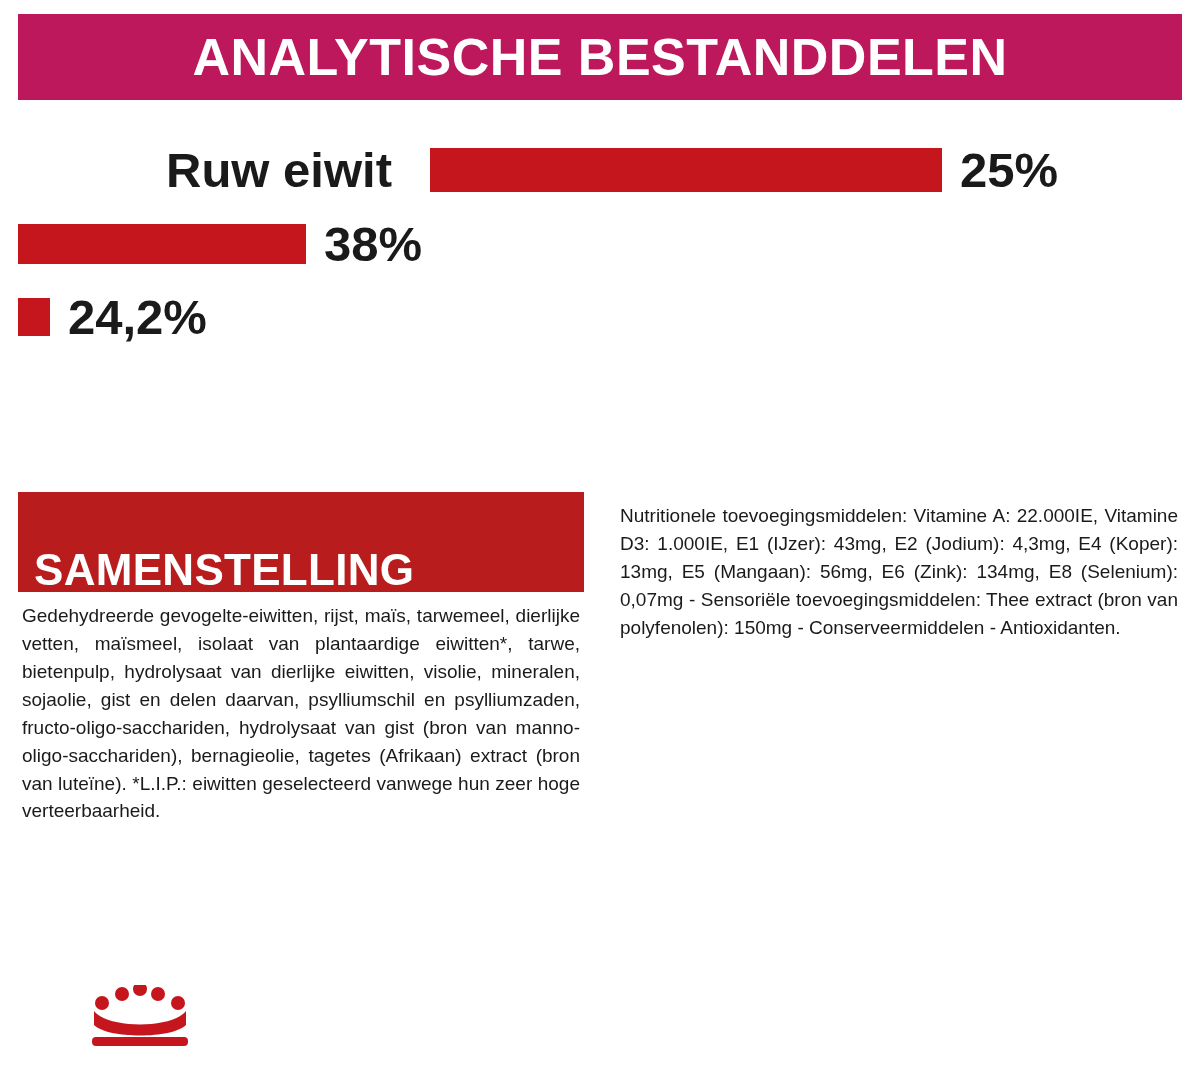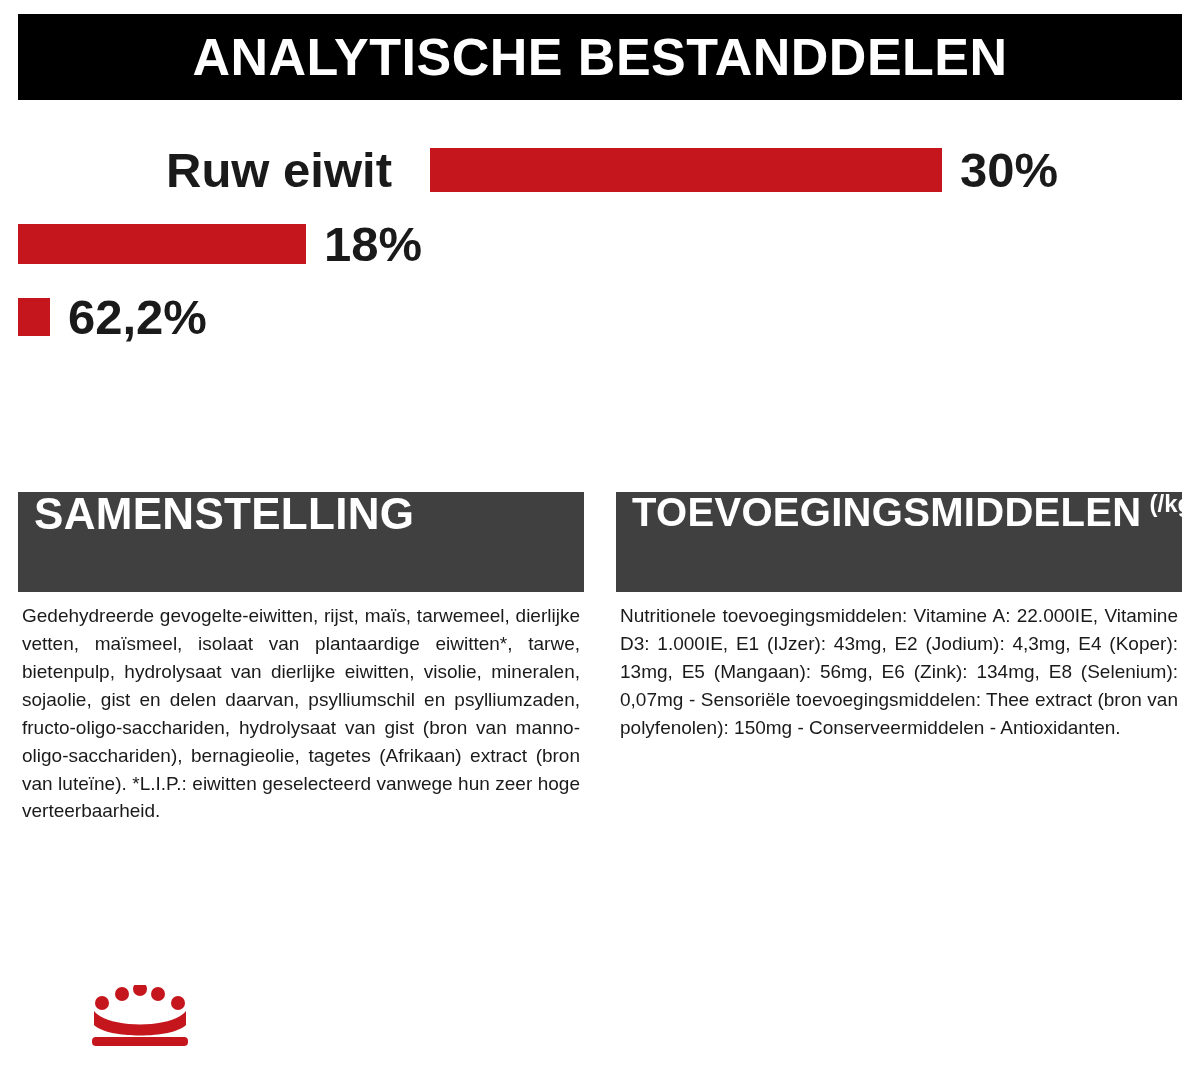--- a/index.html
+++ b/index.html
@@ -21,21 +21,21 @@
     box-sizing: border-box;
   }
 
   
   .analytical-header {
     position: absolute;
     left: 18px;
     top: 14px;
     width: 1164px;
     height: 86px;
-    background: #000000;
+    background: #be185d;
     display: flex;
     align-items: center;
     justify-content: center;
   }
   .analytical-header .title {
     color: #ffffff;
     font-size: 52px;
     font-weight: bold;
     letter-spacing: 0.5px;
     line-height: 1;
@@ -104,24 +104,24 @@
   }
   .panel {
     position: absolute;
     top: 0;
     width: 566px;
   }
   .panel.left { left: 0; }
   .panel.right { left: 598px; }
 
   .panel-header {
-    background: #404040;
+    background: #b91c1c;
     height: 100px;
     display: flex;
-    align-items: flex-start;
+    align-items: flex-end;
     padding-left: 16px;
     box-sizing: border-box;
   }
   .panel-header .ph-title {
     color: #ffffff;
     font-size: 44px;
     font-weight: bold;
     letter-spacing: 0.3px;
     line-height: 1;
     white-space: nowrap;
@@ -164,56 +164,52 @@
   <div class="analytical-header">
     <div class="title">ANALYTISCHE BESTANDDELEN</div>
   </div>
 
   <div class="chart">
 
     <div class="bar-row r0">
       <div class="bar-label">Ruw eiwit</div>
       <div class="bar-track">
         <div class="bar-fill" style="width:512px"></div>
-        <div class="bar-value">30%</div>
+        <div class="bar-value">25%</div>
       </div>
     </div>
 
     <div class="bar-row r1">
       <div class="bar-track">
         <div class="bar-fill" style="width:288px"></div>
-        <div class="bar-value">18%</div>
+        <div class="bar-value">38%</div>
       </div>
     </div>
 
     <div class="bar-row r2">
       <div class="bar-track">
         <div class="bar-fill" style="width:32px"></div>
-        <div class="bar-value">62,2%</div>
+        <div class="bar-value">24,2%</div>
       </div>
     </div>
 
   </div>
 
   <div class="panels">
 
     <div class="panel left">
       <div class="panel-header">
         <span class="ph-title">SAMENSTELLING</span>
       </div>
       <div class="panel-body">
         <p>Gedehydreerde gevogelte-eiwitten, rijst, maïs, tarwemeel, dierlijke vetten, maïsmeel, isolaat van plantaardige eiwitten*, tarwe, bietenpulp, hydrolysaat van dierlijke eiwitten, visolie, mineralen, sojaolie, gist en delen daarvan, psylliumschil en psylliumzaden, fructo-oligo-sacchariden, hydrolysaat van gist (bron van manno-oligo-sacchariden), bernagieolie, tagetes (Afrikaan) extract (bron van luteïne). *L.I.P.: eiwitten geselecteerd vanwege hun zeer hoge verteerbaarheid.</p>
       </div>
     </div>
 
     <div class="panel right">
-      <div class="panel-header">
-        <span class="ph-title">TOEVOEGINGSMIDDELEN</span>
-        <span class="ph-sub">(/kg)</span>
-      </div>
       <div class="panel-body">
         <p>Nutritionele toevoegingsmiddelen: Vitamine A: 22.000IE, Vitamine D3: 1.000IE, E1 (IJzer): 43mg, E2 (Jodium): 4,3mg, E4 (Koper): 13mg, E5 (Mangaan): 56mg, E6 (Zink): 134mg, E8 (Selenium): 0,07mg - Sensoriële toevoegingsmiddelen: Thee extract (bron van polyfenolen): 150mg - Conserveermiddelen - Antioxidanten.</p>
       </div>
     </div>
 
   </div>
 
   <div class="footer-logo">
     <svg width="120" height="72" viewBox="0 0 120 72" xmlns="http://www.w3.org/2000/svg" aria-hidden="true">
       <g fill="#c4161c">

